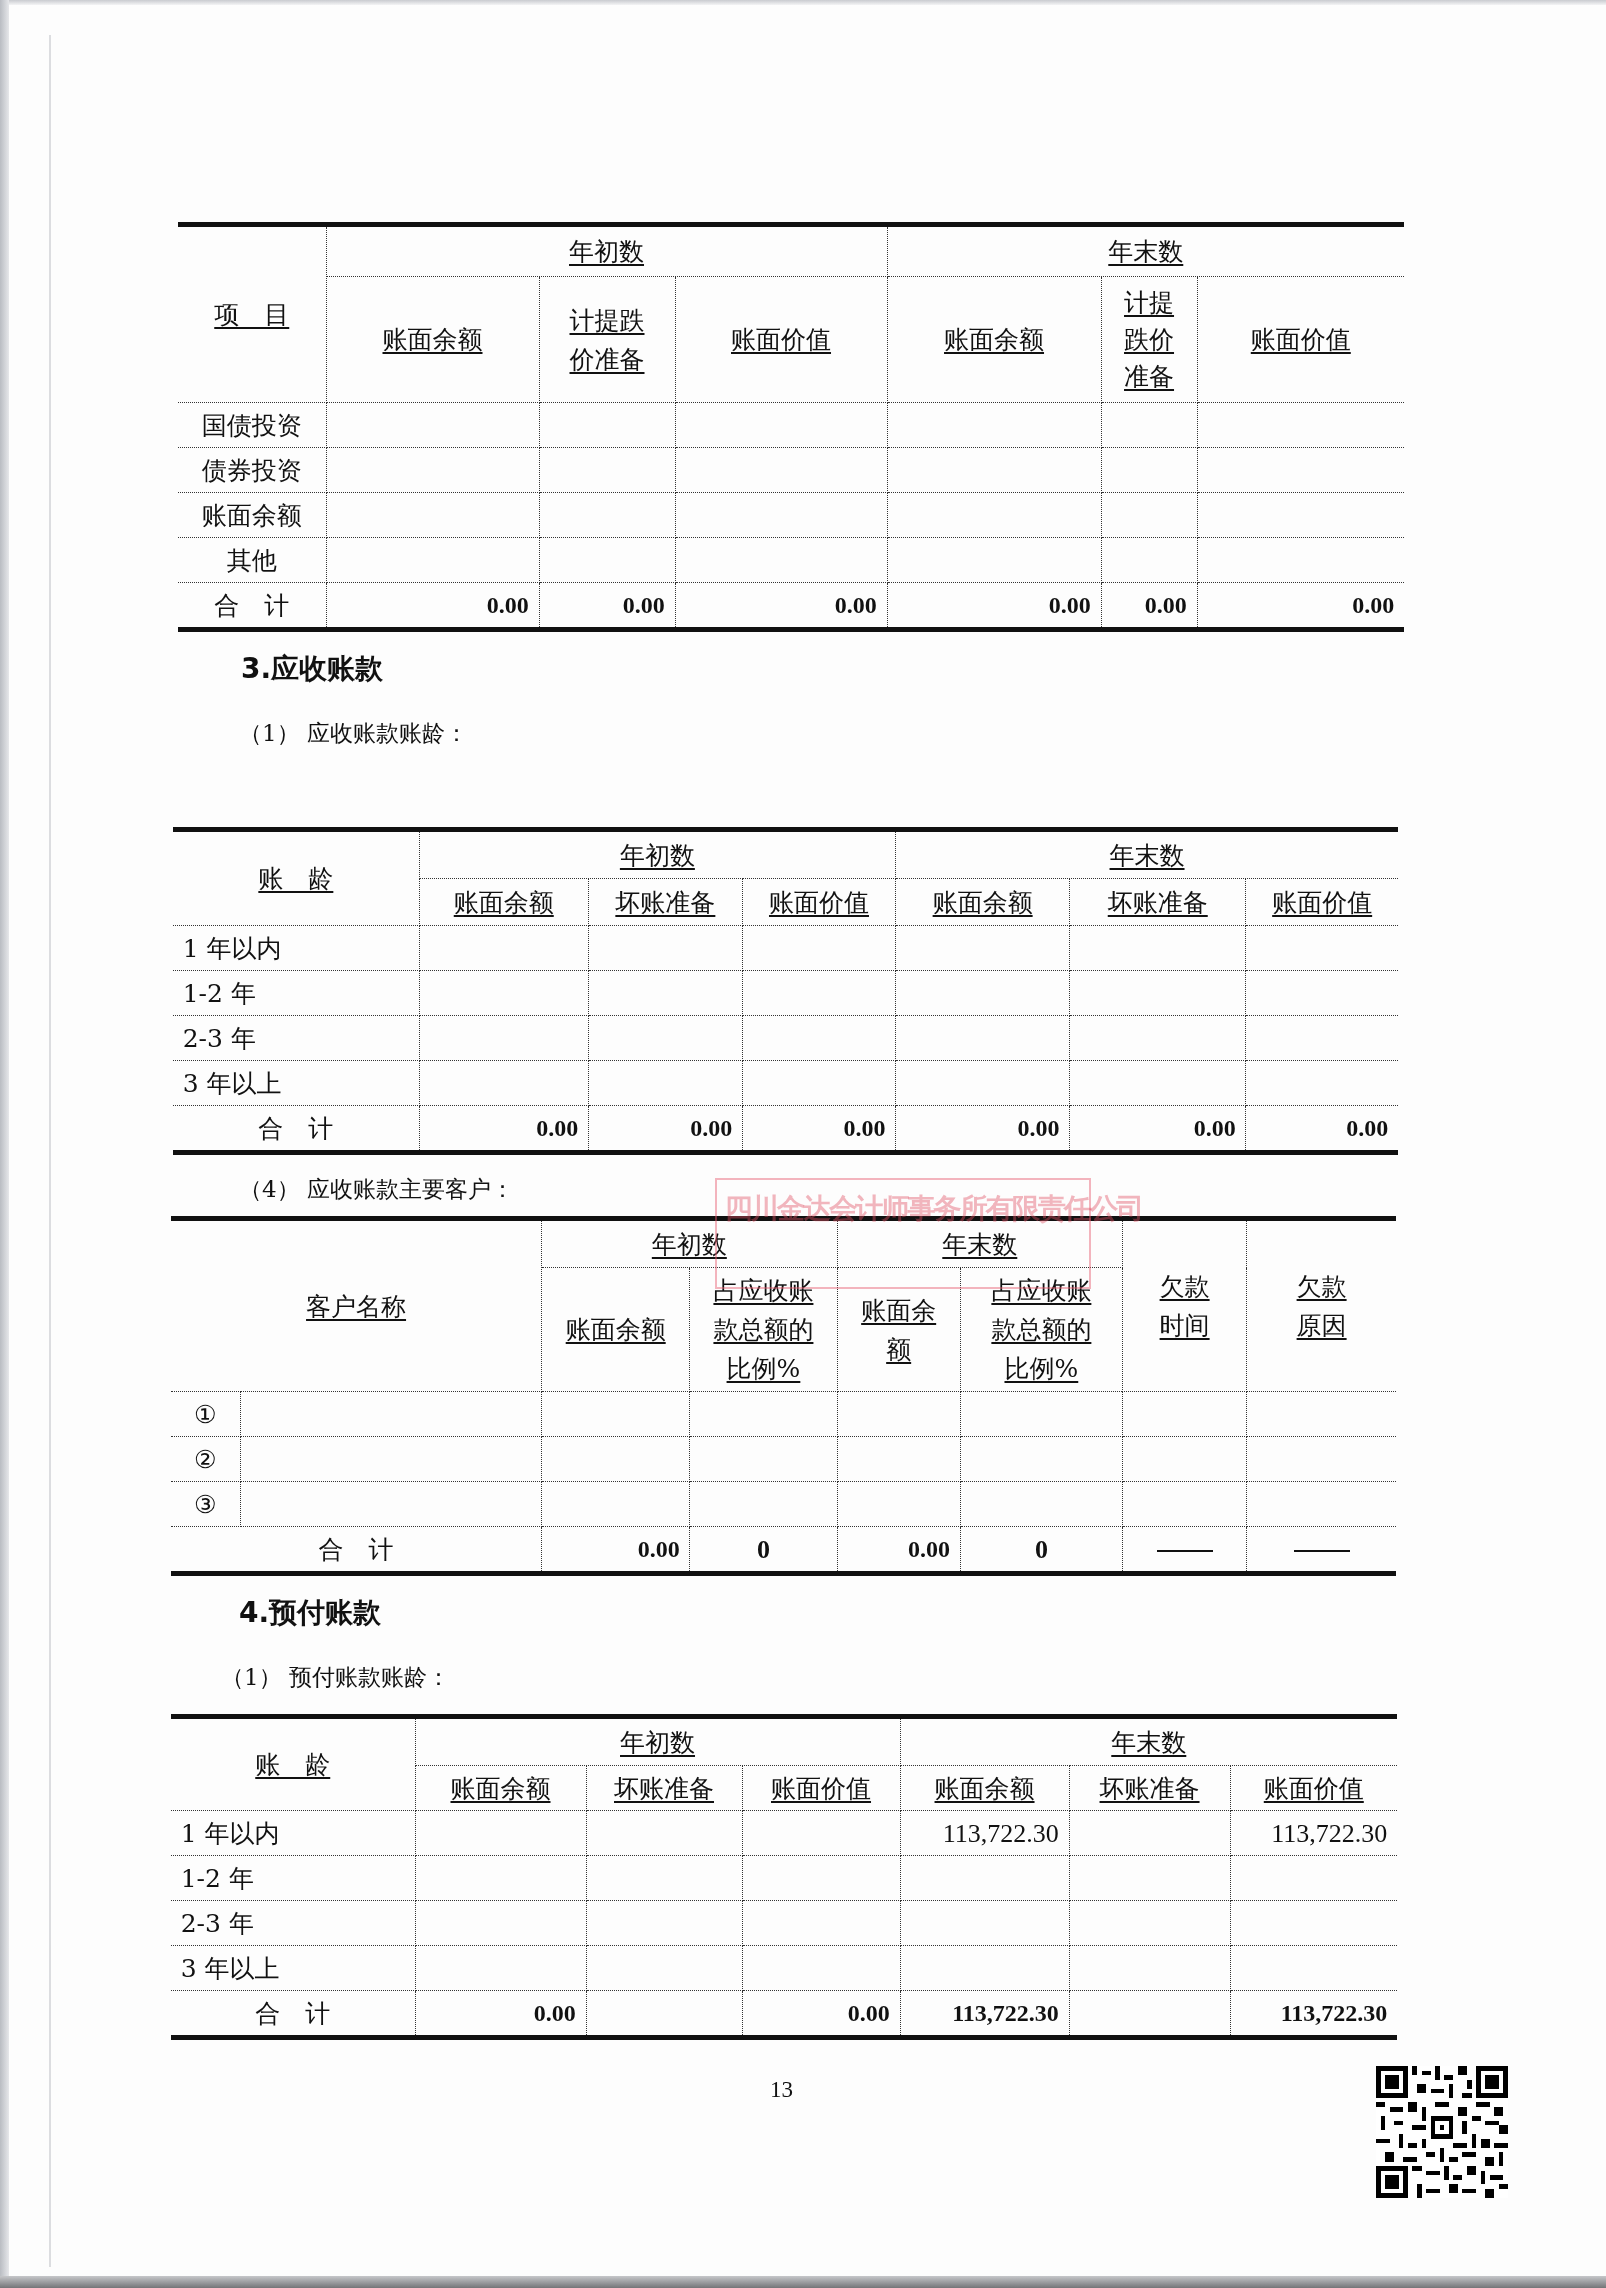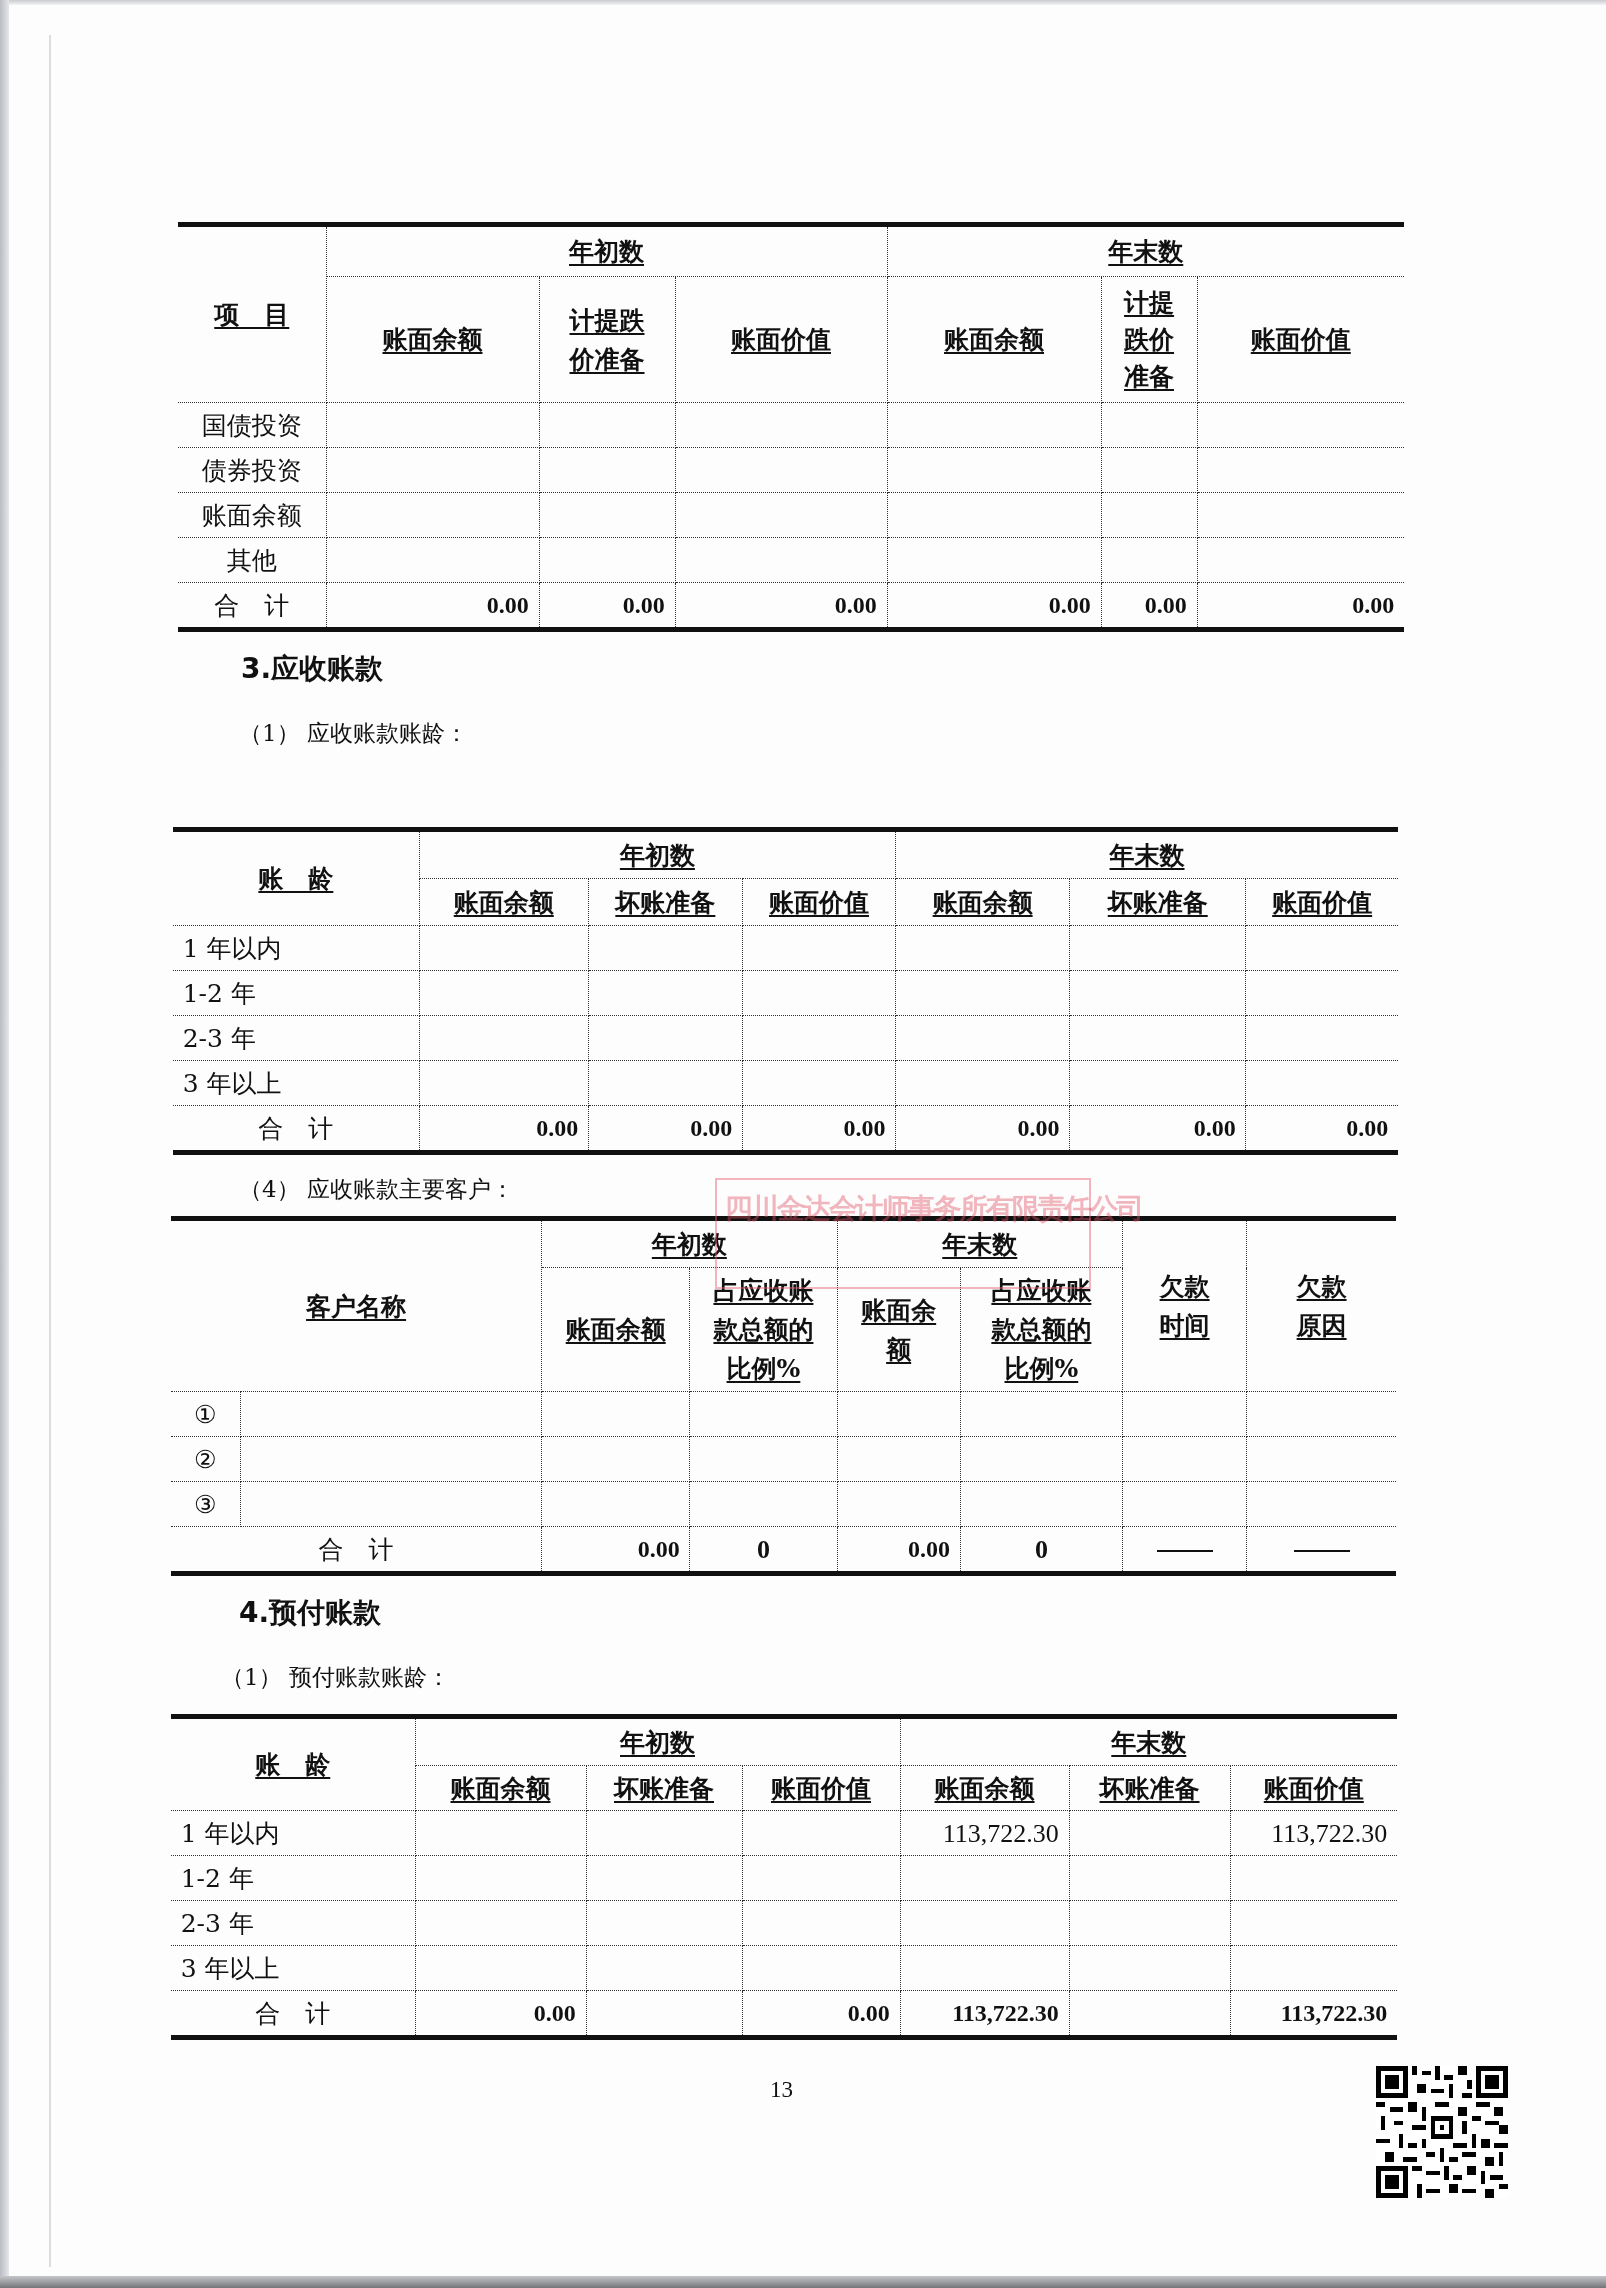--- a/index.html
+++ b/index.html
@@ -23,21 +23,21 @@
     font-size: 25px;
   }
   table.fin td {
     border: 1.5px dotted #333; padding: 0 9.7px; vertical-align: middle; text-align: center; overflow: hidden;
     line-height: 39px;
   }
   table.fin tr:first-child td { border-top: none; }
   table.fin tr:last-child td { border-bottom: none; }
   table.fin td:first-child { border-left: none; }
   table.fin td:last-child { border-right: none; }
-  .u { text-decoration: underline; text-underline-offset: 3.9px; text-decoration-thickness: 1.9px; font-weight: bold; }
+  .u { text-decoration: underline; text-underline-offset: 3.9px; text-decoration-thickness: 1.9px; }
   .left { text-align: left !important; }
   .num { text-align: right !important; font-weight: bold; font-family: "Liberation Serif", "DejaVu Serif", serif; font-size: 24px; }
   .val { text-align: right !important; font-family: "Liberation Serif", "DejaVu Serif", serif; font-size: 26px; }
   .center-num { text-align: center !important; font-weight: bold; font-family: "Liberation Serif", serif; font-size: 26px; }
   .stack { line-height: 39px; }
   .dash { display: inline-block; width: 56px; height: 2.9px; background: #111; vertical-align: middle; }
   .circ { font-family: "DejaVu Sans", sans-serif; font-size: 25px; }
 
   .stamp {
     position: absolute; left: 715px; top: 1170px; width: 372px; height: 107px;

